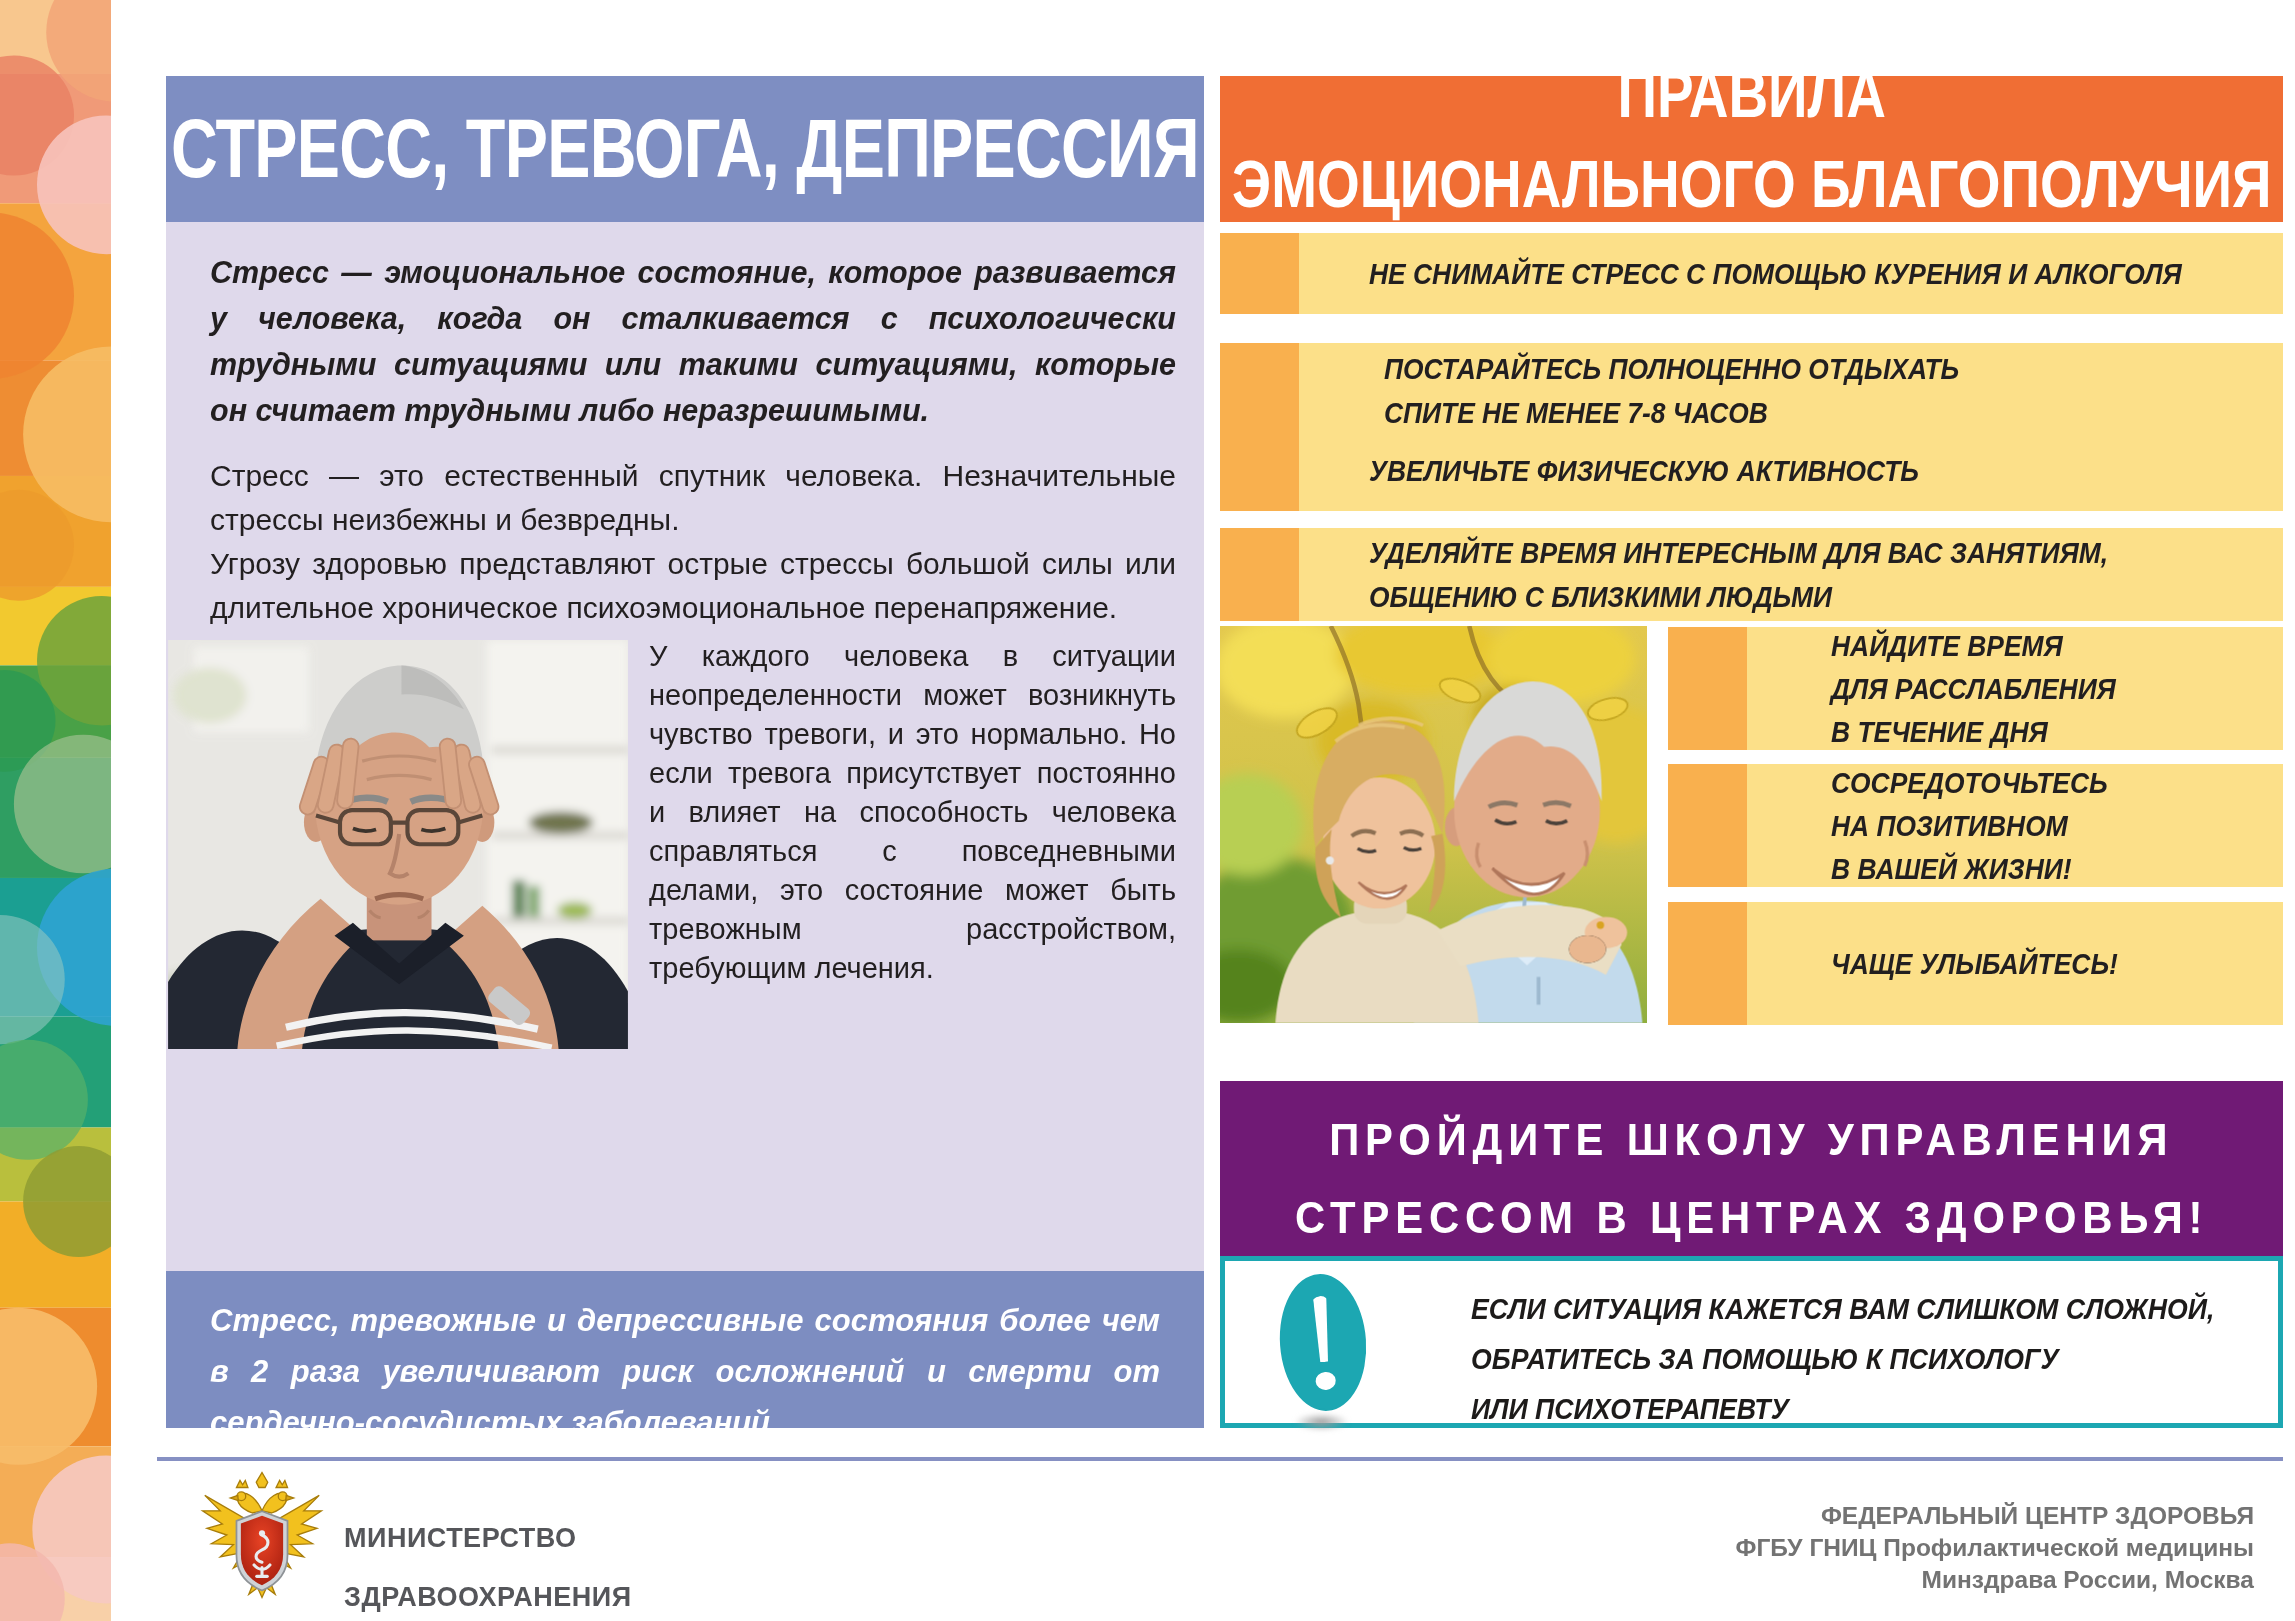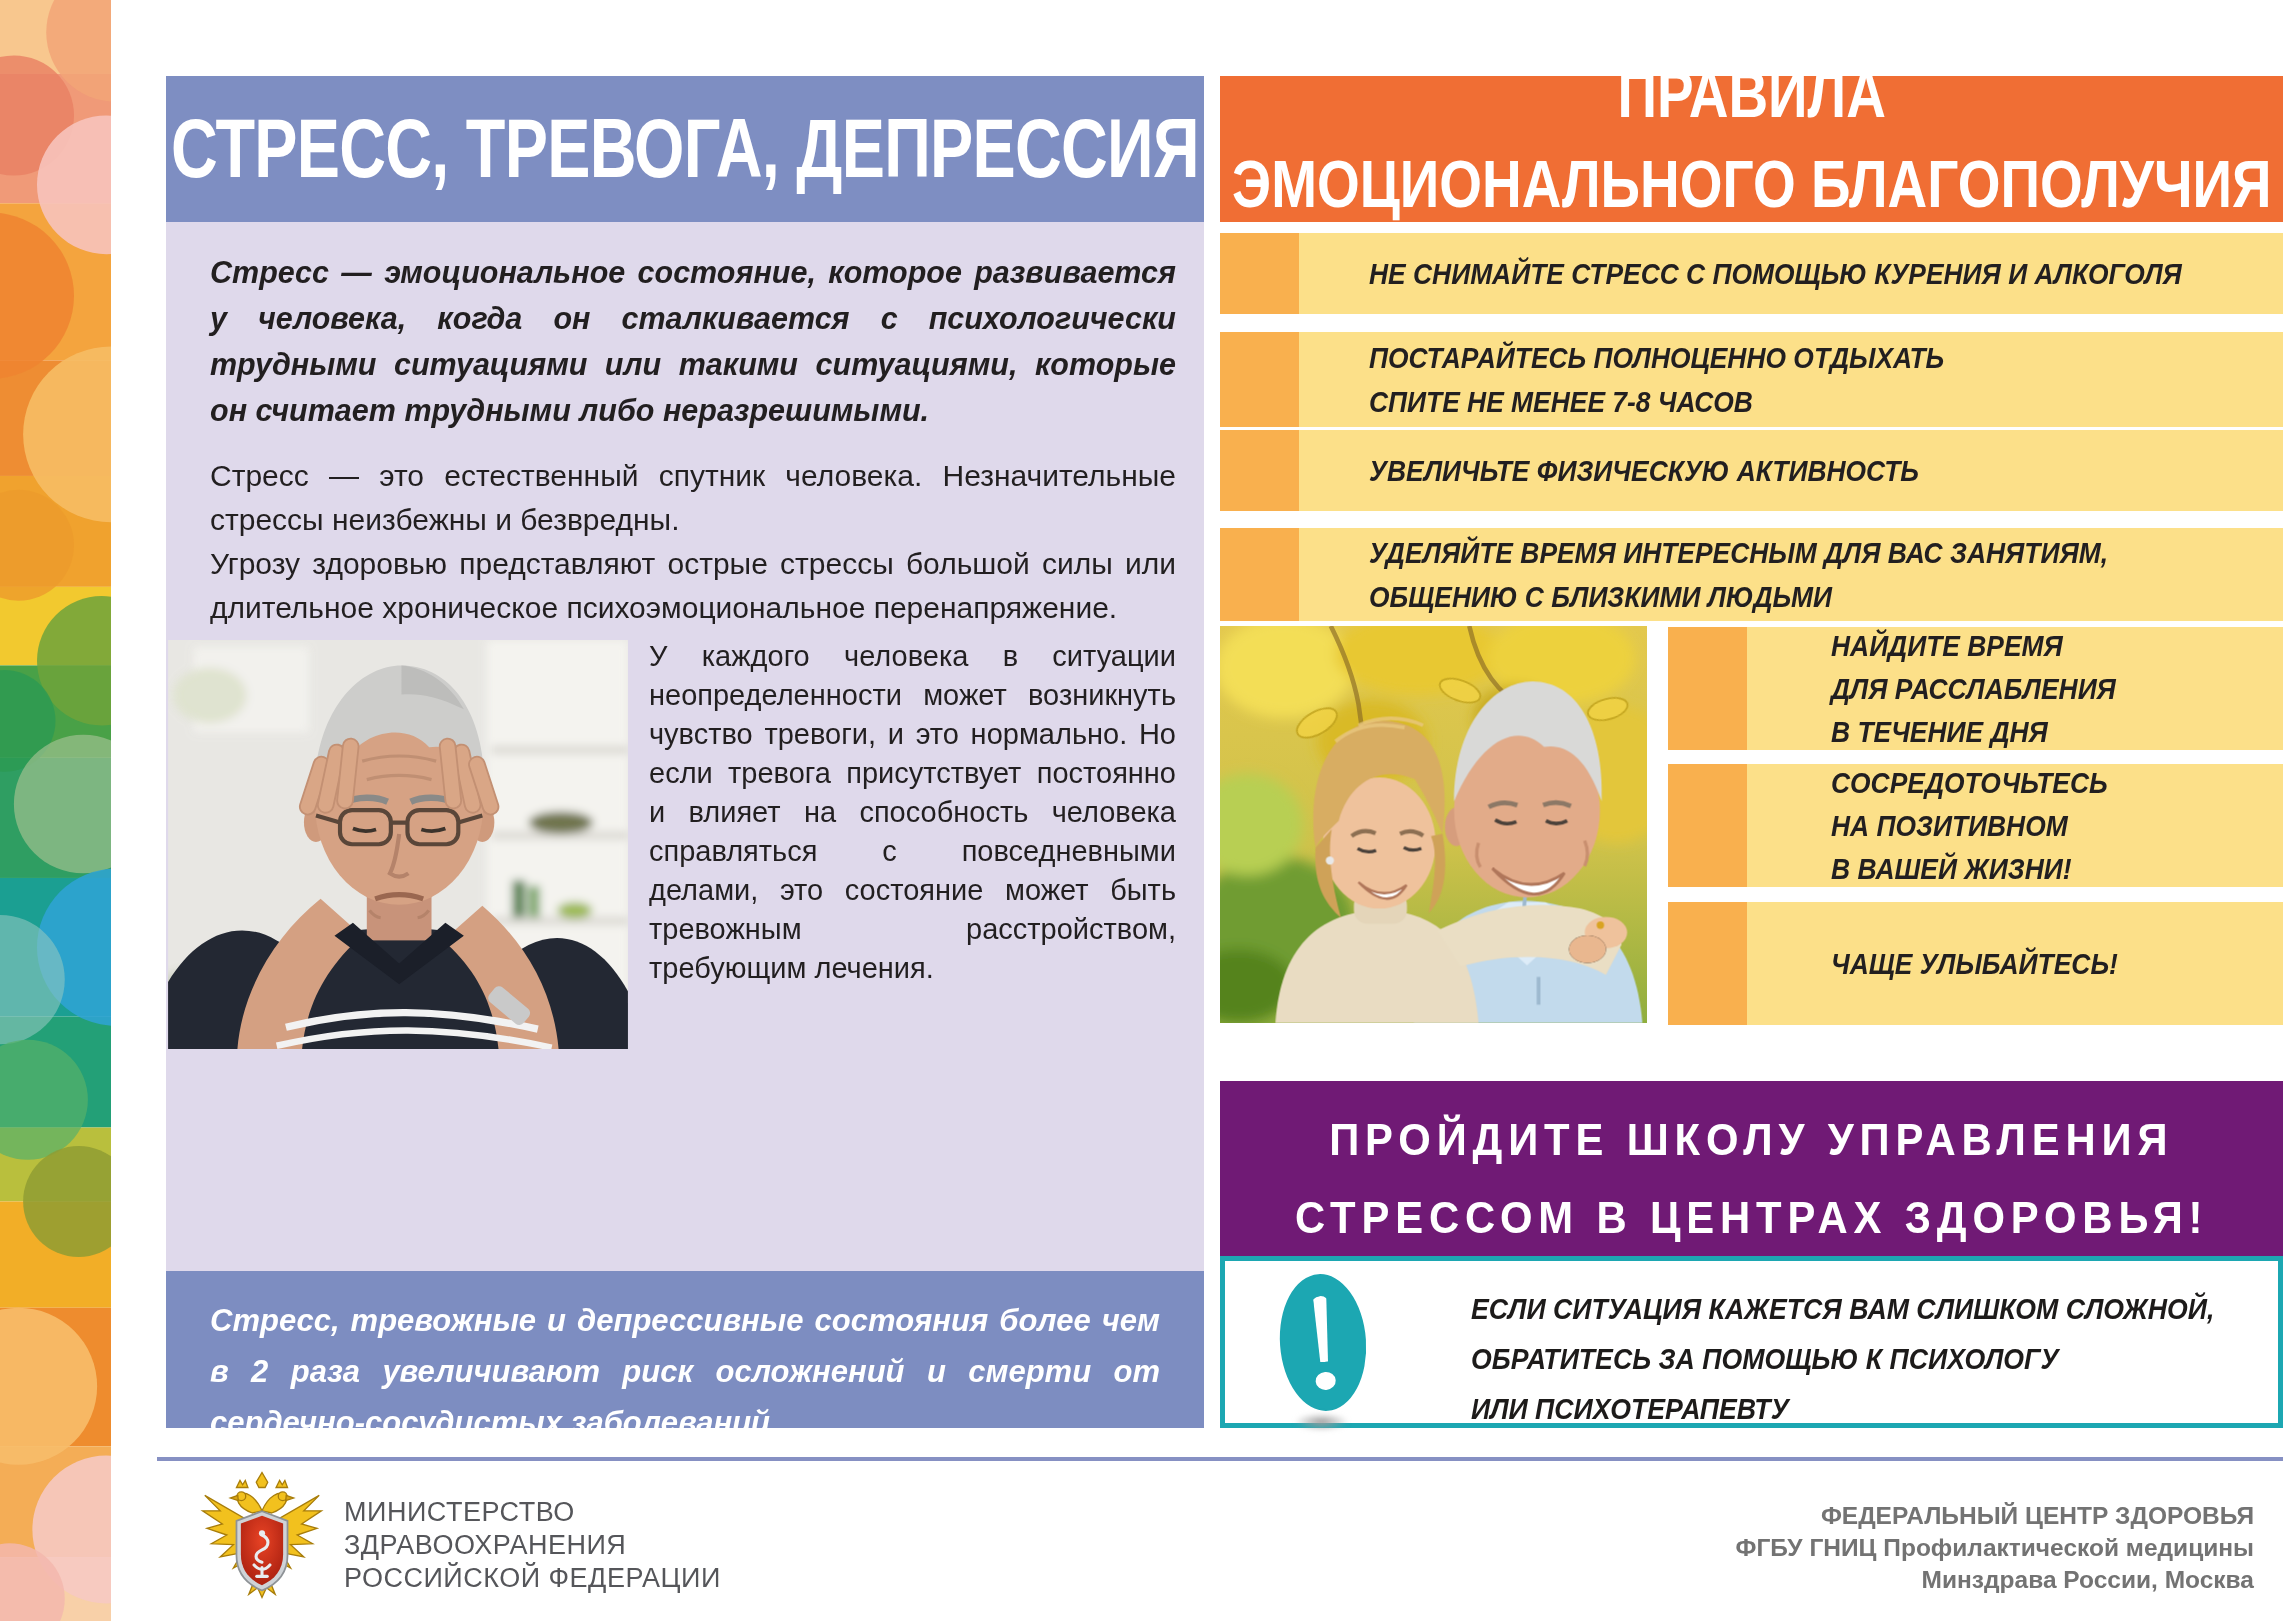--- a/index.html
+++ b/index.html
@@ -33,21 +33,21 @@
   .rp-title-line{line-height:69px;text-align:center;}
   .rp-title-line span{display:inline-block;font-size:67px;font-weight:bold;color:#ffffff;white-space:nowrap;
             transform:scaleX(.82);transform-origin:50% 50%;}
 
   .bar{position:absolute;left:1220px;width:1063px;background:#FCE089;display:flex;}
   .bar-accent{width:79px;flex:0 0 79px;background:#F9B04E;}
   .bar-text{display:flex;flex-direction:column;justify-content:center;padding-left:70px;}
   .bar-line{font-size:30px;font-weight:bold;font-style:italic;line-height:44px;white-space:nowrap;
             transform:scaleX(.88);transform-origin:0 50%;color:#221F20;}
   .bar1{top:233px;height:81px;}
-  .bar2{top:332px;height:95px;}
+  .bar2{top:343px;height:95px;gap:15px;}
   .bar3{top:430px;height:81px;}
   .bar4{top:528px;height:93px;}
 
   .photo-couple{position:absolute;left:1220px;top:626px;width:427px;height:397px;}
   .photo-couple svg{display:block;width:100%;height:100%;}
 
   .sidebox{position:absolute;left:1668px;width:615px;height:123px;background:#FCE089;display:flex;}
   .sidebox .bar-accent{width:79px;flex:0 0 79px;}
   .side-text{display:flex;flex-direction:column;justify-content:center;padding-left:84px;}
   .side-line{font-size:30px;font-weight:bold;font-style:italic;line-height:43px;white-space:nowrap;
@@ -71,21 +71,21 @@
               background:radial-gradient(closest-side,#9a9a9a,rgba(154,154,154,0));filter:blur(2.8px);}
   .advice-text{position:absolute;left:246px;top:23px;}
   .advice-line{font-size:29px;font-weight:bold;font-style:italic;line-height:50px;white-space:nowrap;
                transform:scaleX(.92);transform-origin:0 50%;color:#1d1b1a;}
 
   
   .divider{position:absolute;left:157px;top:1457px;width:2126px;height:4.2px;background:#8690C3;}
   .emblem{position:absolute;left:196px;top:1469px;width:132px;height:132px;}
   .emblem svg{display:block;width:100%;height:100%;}
   .ministry{position:absolute;left:344px;top:1496px;}
-  .ministry .m-line{font-size:27px;font-weight:normal;line-height:33px;color:#55565A;letter-spacing:0.5px;}
+  .ministry .m-line{font-size:27px;font-weight:bold;line-height:33px;color:#55565A;letter-spacing:0.5px;margin-top:26px;}
   .fcenter{position:absolute;left:1525px;top:1500px;width:729px;text-align:right;}
   .fcenter .c-line{font-size:24.5px;font-weight:bold;line-height:32px;color:#737373;}
 </style>
 </head>
 <body>
 
 <div class="poster">
 
   <div class="strip">
     <svg viewBox="0 0 240 3508" preserveAspectRatio="none">

